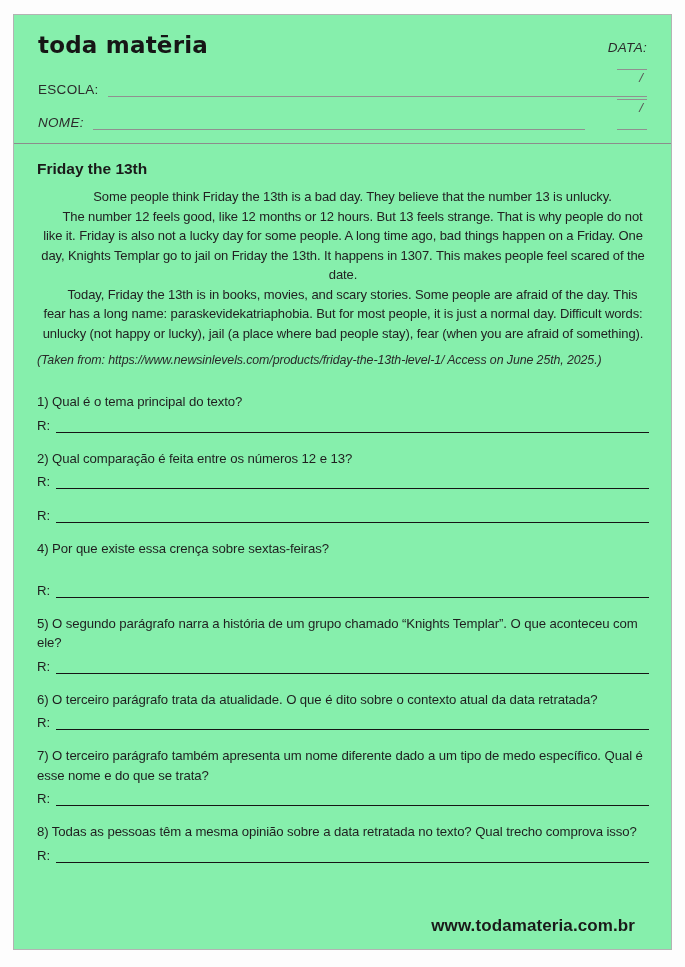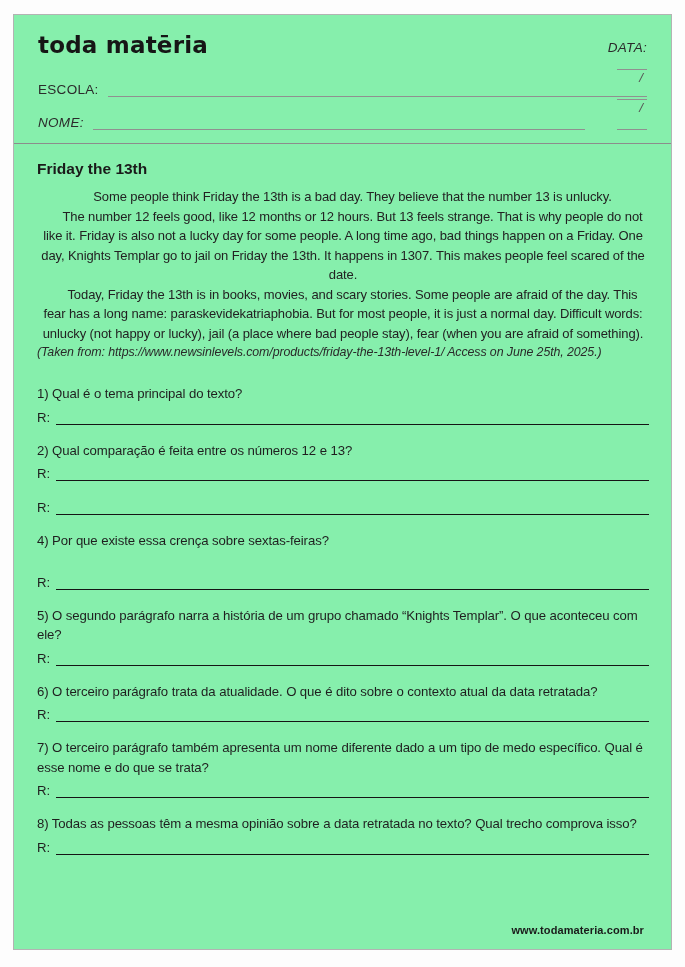--- a/index.html
+++ b/index.html
@@ -77,21 +77,21 @@
   .body-par {
     margin: 0;
     font-size: 13px;
     line-height: 19.5px;
     letter-spacing: -0.1px;
     text-indent: 19px;
     color: #222;
     text-align: center;
   }
   .citation {
-    margin: 2px 0 0 0;
+    margin: 10px 0 0 0;
     font-size: 12.4px;
     font-style: italic;
     letter-spacing: -0.1px;
     color: #2a2a2a;
   }
   .question { margin-top: 16px; }
   .question.first { margin-top: 25px; }
   .q-text {
     margin: 0;
     font-size: 13.2px;
@@ -109,23 +109,23 @@
   .r-label { font-size: 13.2px; }
   .answer-line {
     flex: 1;
     margin-left: 6px;
     border-bottom: 1.6px solid #151515;
     height: 14px;
   }
   
   .sheet-footer {
     position: absolute;
-    right: 27px;
+    right: 36px;
     bottom: 13px;
-    font-size: 11px;
+    font-size: 17px;
     font-weight: 700;
     color: #1a1a1a;
     letter-spacing: 0.1px;
   }
 </style>
 </head>
 <body>
 
 <div class="sheet">
 

